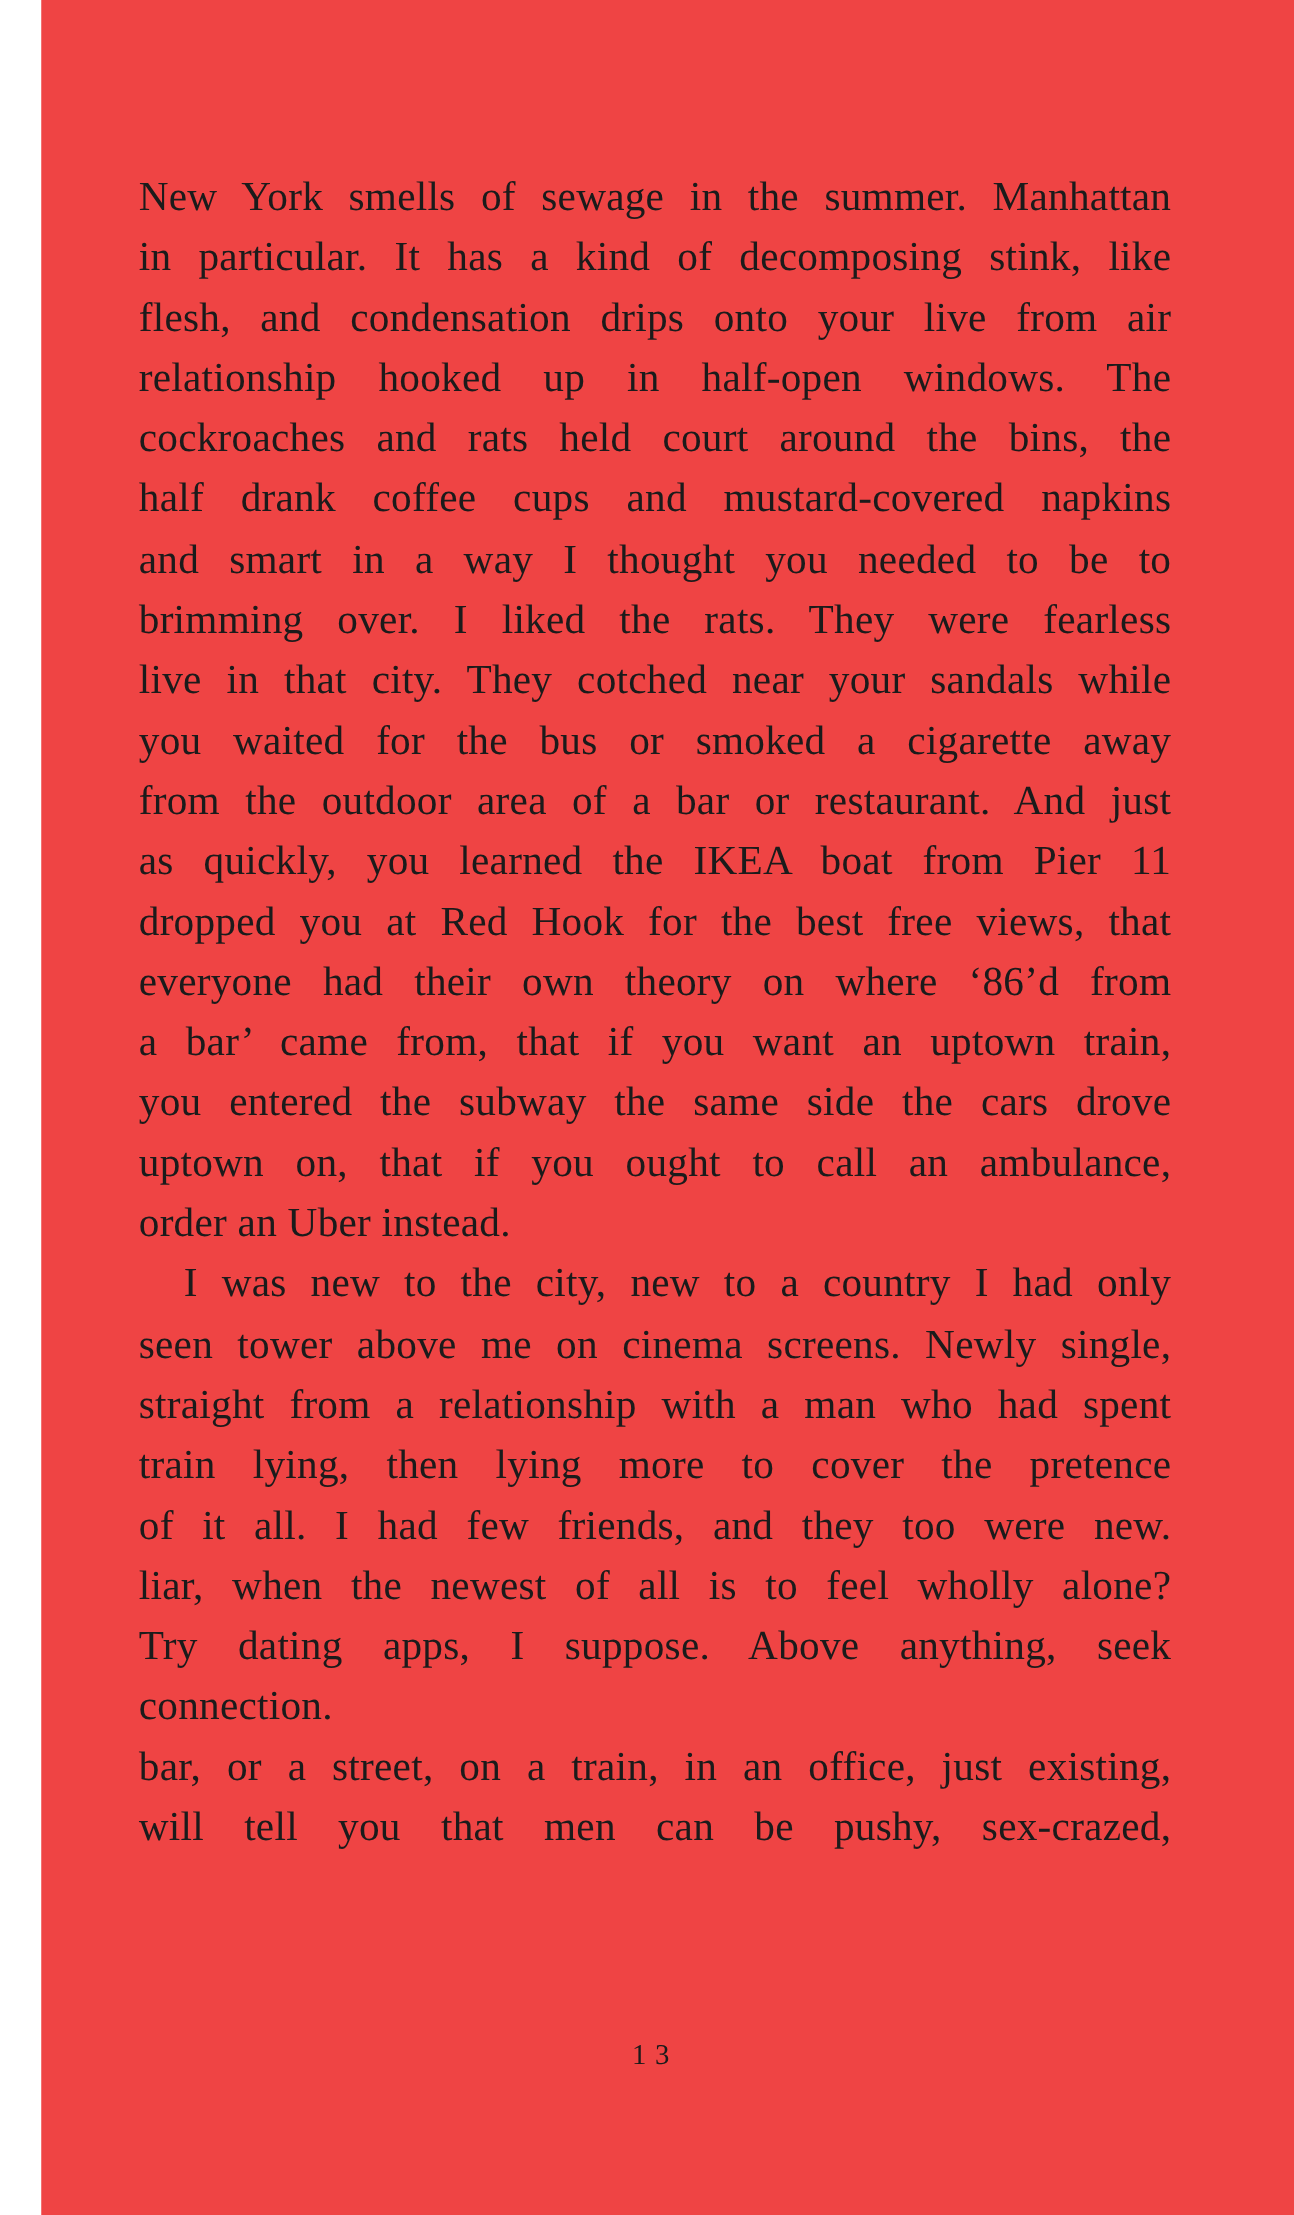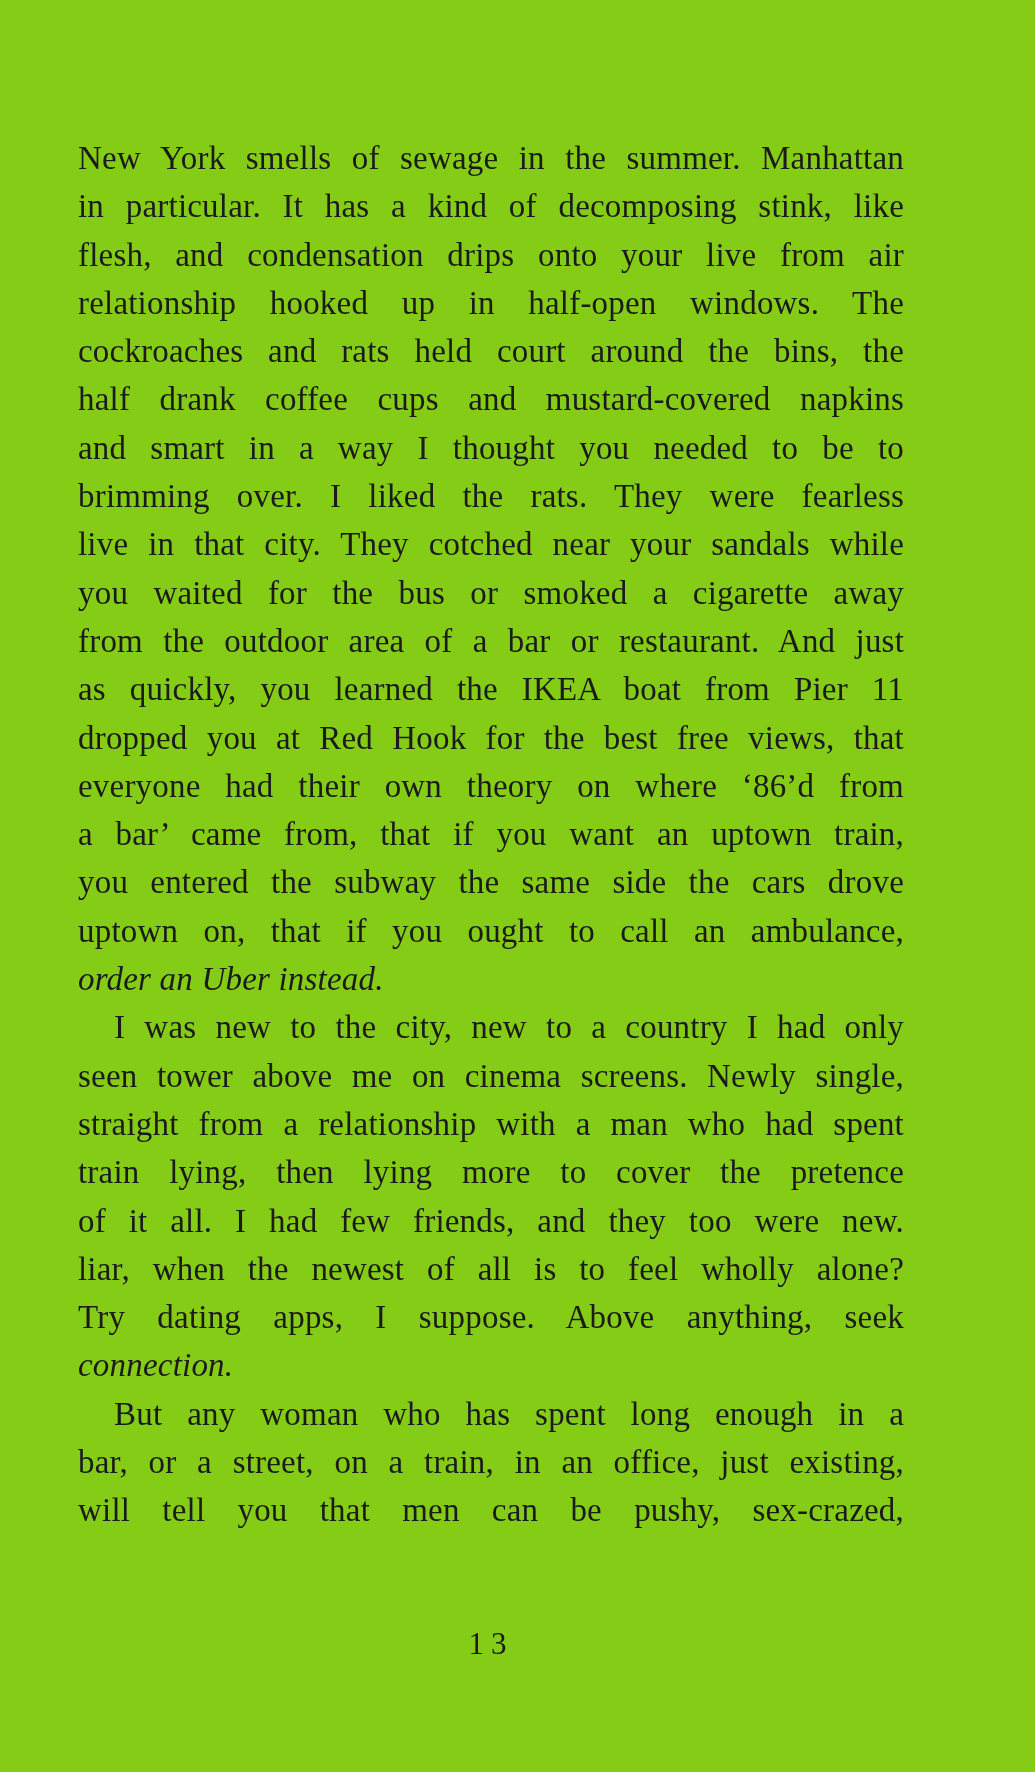--- a/index.html
+++ b/index.html
@@ -9,21 +9,22 @@
   body {
     width: 1035px;
     height: 1772px;
     background: #ffffff;
     position: relative;
     overflow: hidden;
   }
   .page {
     position: absolute;
     inset: 0;
-    background: #84cc16;
+    background: #ef4444;
+    margin-left: 33px;
   }
   .text-block {
     position: absolute;
     left: 78px;
     top: 134px;
     width: 826px;
     font-family: "Liberation Serif", "DejaVu Serif", serif;
     font-size: 33px;
     line-height: 48.3px;
     color: #1b1b1b;
@@ -38,30 +39,29 @@
     overflow: hidden;
     text-align: justify;
     text-align-last: justify;
   }
   .line.indent {
     padding-left: 36px;
   }
   .line.last {
     text-align: center;
     text-align-last: left;
-    font-style: italic;
   }
   .folio {
     position: absolute;
     left: 78px;
     top: 1626px;
     width: 826px;
     text-align: center;
     font-family: "Liberation Serif", "DejaVu Serif", serif;
-    font-size: 31px;
+    font-size: 23px;
     line-height: 36px;
     letter-spacing: 7px;
     color: #1b1b1b;
   }
 </style>
 </head>
 <body>
 
 <div class="page">
   <div class="text-block">
@@ -92,21 +92,20 @@
       <div class="line">seen tower above me on cinema screens. Newly single,</div>
       <div class="line">straight from a relationship with a man who had spent</div>
       <div class="line">train lying, then lying more to cover the pretence</div>
       <div class="line">of it all. I had few friends, and they too were new.</div>
       <div class="line">liar, when the newest of all is to feel wholly alone?</div>
       <div class="line">Try dating apps, I suppose. Above anything, seek</div>
       <div class="line last">connection.</div>
     </div>
 
     <div class="para">
-      <div class="line indent">But any woman who has spent long enough in a</div>
       <div class="line">bar, or a street, on a train, in an office, just existing,</div>
       <div class="line">will tell you that men can be pushy, sex-crazed,</div>
     </div>
 
   </div>
 
   <div class="folio">13</div>
 </div>
 
 </body></html>

